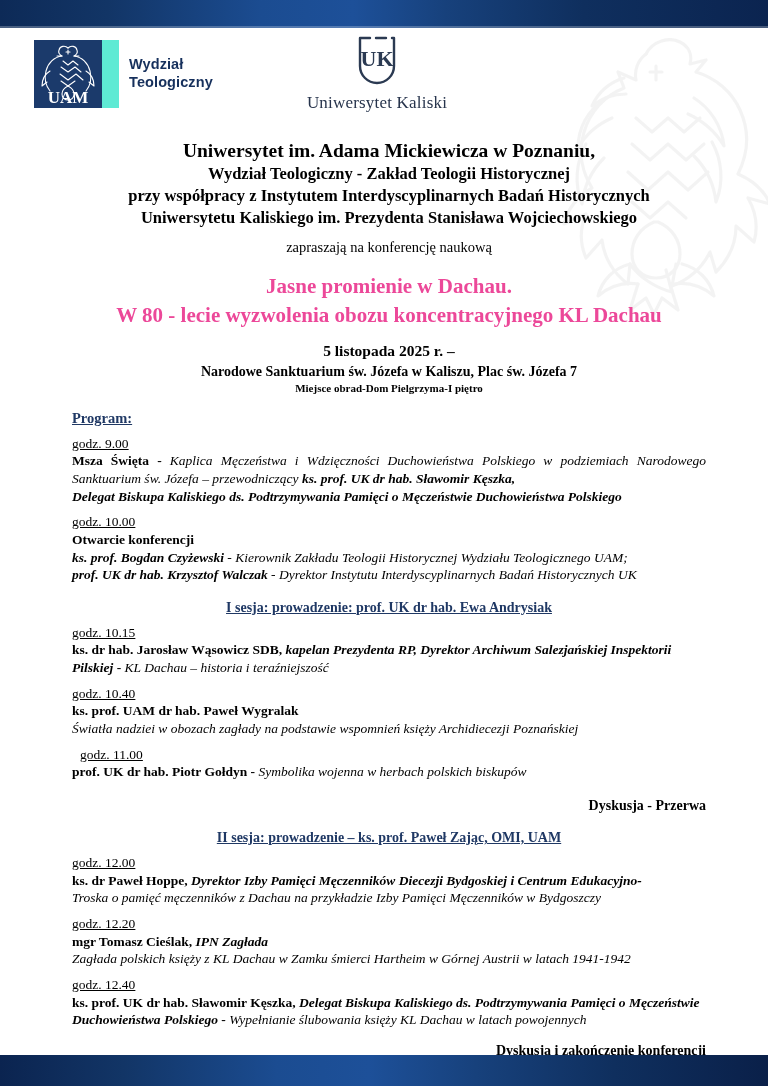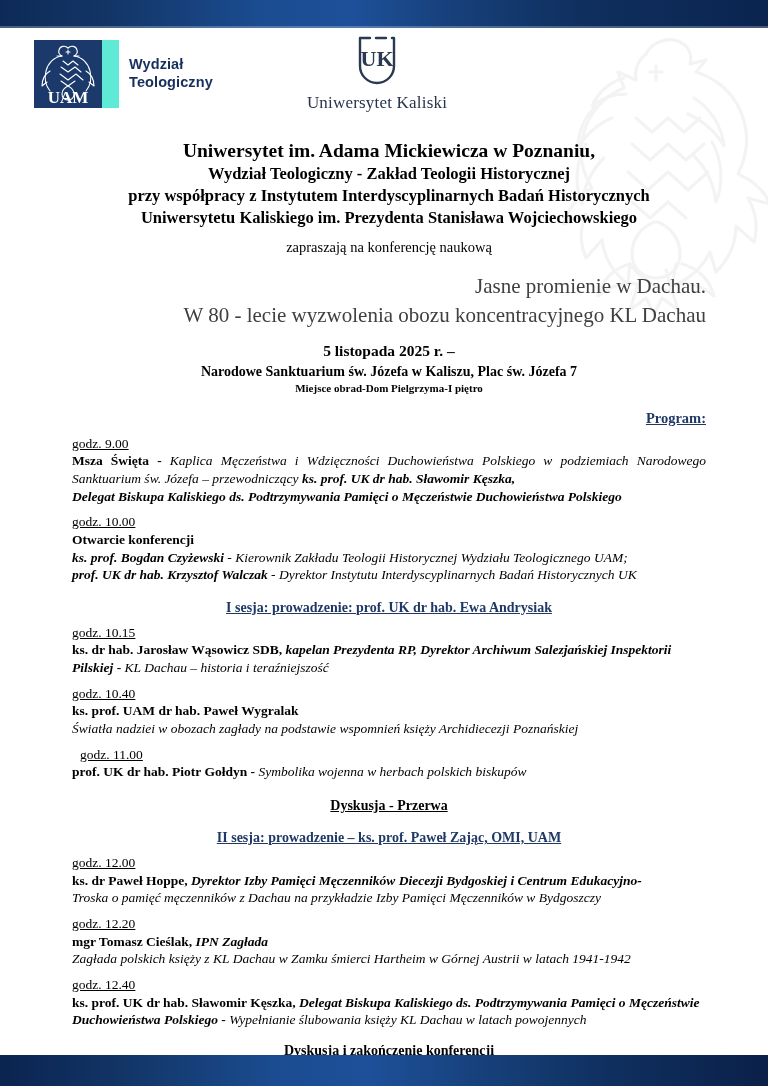--- a/index.html
+++ b/index.html
@@ -117,39 +117,39 @@
     font-weight: bold;
     line-height: 1.32;
   }
   .invite {
     font-size: 14.5px;
     margin-top: 9px;
     line-height: 1.3;
   }
 
   .title-block {
-    text-align: right;
-    color: #404040;
-    font-weight: normal;
+    text-align: center;
+    color: #ec4899;
+    font-weight: bold;
     margin-top: 16px;
   }
   .title-1 { font-size: 21px; line-height: 1.35; }
   .title-2 { font-size: 21px; line-height: 1.35; }
 
   .when-block {
     text-align: center;
     margin-top: 12px;
     font-weight: bold;
   }
   .when-1 { font-size: 15.5px; line-height: 1.35; }
   .when-2 { font-size: 14px; line-height: 1.38; }
   .when-3 { font-size: 11px; line-height: 1.38; }
 
   .program-head {
-    text-align: right;
+    text-align: left;
     margin-top: 13px;
     font-size: 14.5px;
     font-weight: bold;
     color: #1F3864;
     text-decoration: underline;
   }
 
   .slot { margin-top: 9px; }
   .time {
     font-size: 13.5px;
@@ -169,25 +169,24 @@
   .session-head {
     text-align: center;
     font-size: 14px;
     font-weight: bold;
     color: #1F3864;
     text-decoration: underline;
     margin-top: 16px;
     margin-bottom: 2px;
   }
   .center-head {
-    text-align: center;
+    text-align: right;
     font-size: 14px;
     font-weight: bold;
     color: #000000;
-    text-decoration: underline;
     margin-top: 17px;
   }
   .center-head.tight { margin-top: 14px; }
 </style>
 </head>
 <body>
 
 <div class="bar-top"></div>
 
 <svg class="watermark" viewBox="0 0 260 290" xmlns="http://www.w3.org/2000/svg" aria-hidden="true">

